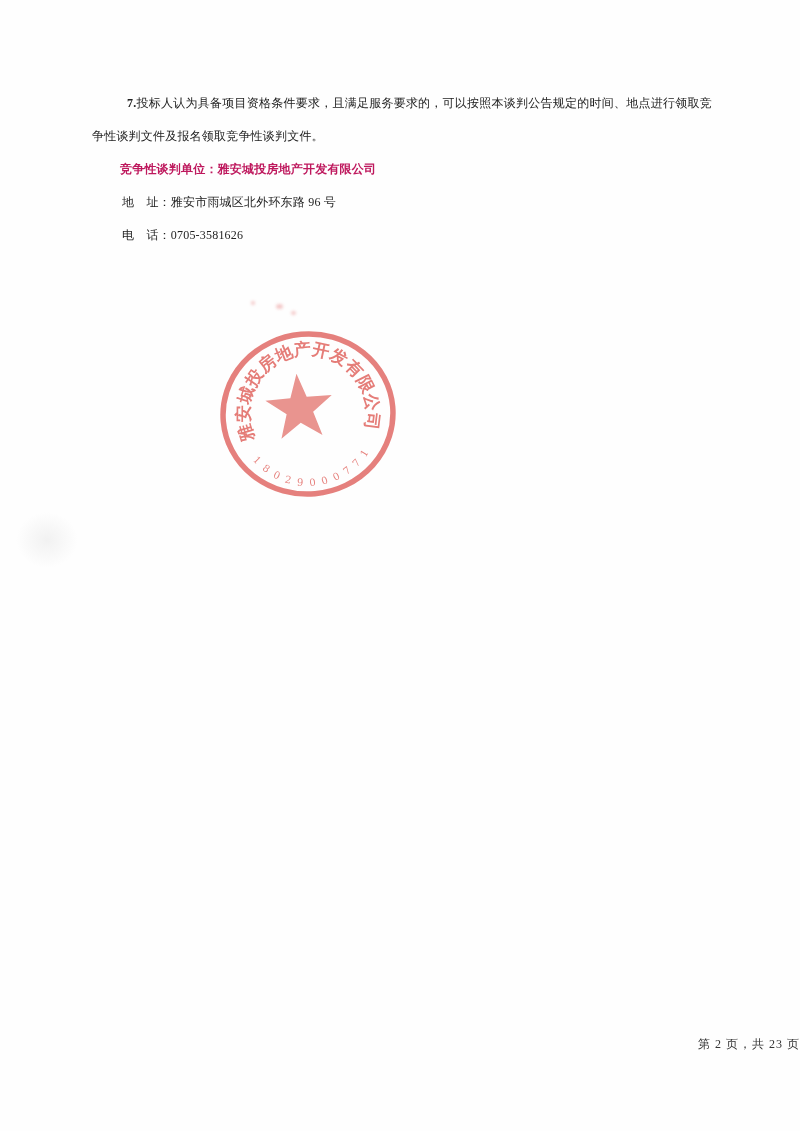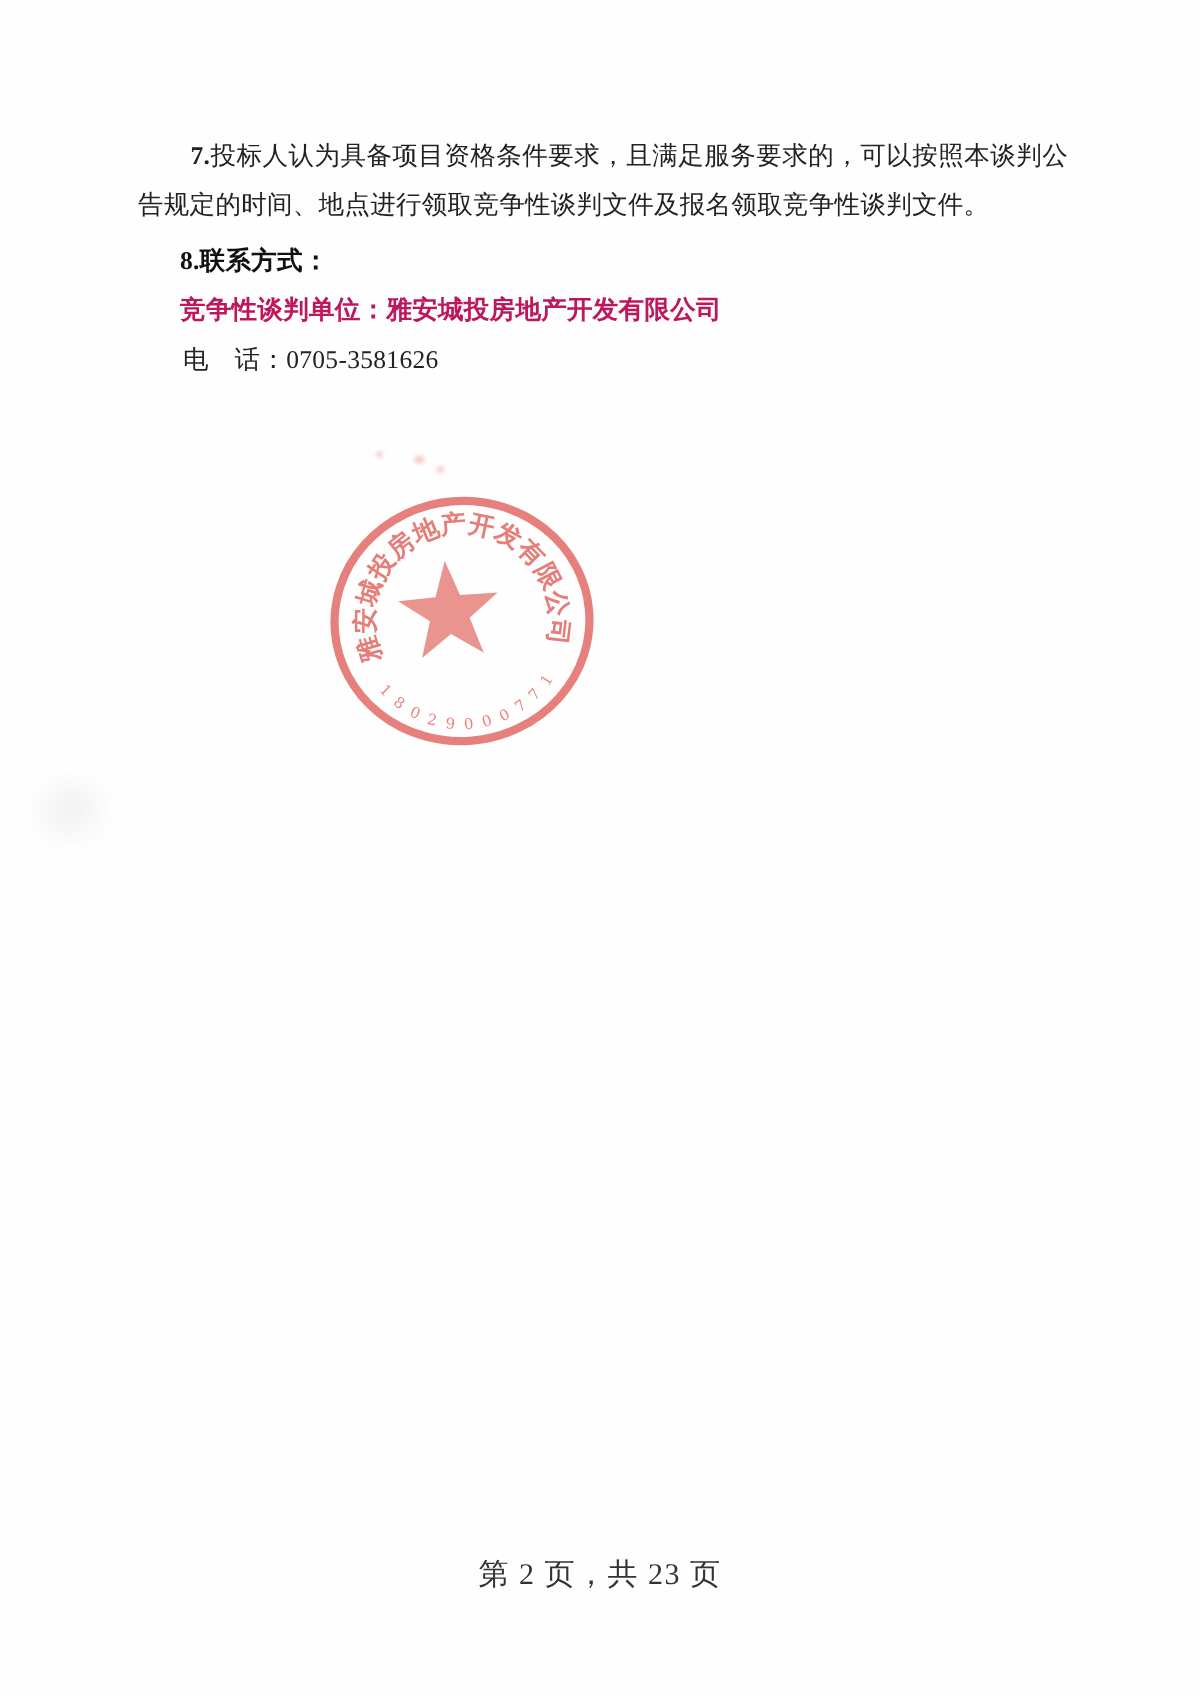--- a/index.html
+++ b/index.html
@@ -11,42 +11,42 @@
     position: relative;
     overflow: hidden;
   }
   .page {
     position: absolute; inset: 0;
     background: #fefefe;
   }
   .content {
     position: absolute;
     top: 87px; left: 92px; width: 620px;
-    font-size: 17px;
+    font-size: 12px;
     line-height: 33px;
     text-align: justify;
     text-justify: inter-character;
     letter-spacing: 0.2px;
   }
   .content p { margin: 0; }
   .para-7 { text-indent: 35px; }
   .para-7 .num { font-weight: bold; }
   .para-bring { text-indent: 52px; margin-top: 6px !important; }
   .para-review { text-indent: 33px; }
   .sec8-heading {
     font-weight: bold; color: #111;
     padding-left: 28px; margin-top: 4px !important;
     text-align: left;
   }
   .unit-line { font-weight: bold; color: #be185d; padding-left: 28px; text-align: left; }
   .contact-line { padding-left: 30px; line-height: 33px; text-align: left; }
   .footer {
     position: absolute; top: 1036px; left: 0; width: 100%;
-    text-align: center;
-    font-size: 20px; color: #333;
+    text-align: right;
+    font-size: 12px; color: #333;
     letter-spacing: 1px;
   }
   
   .seal {
     position: absolute; left: 208px; top: 314px;
     width: 200px; height: 200px;
     transform: rotate(-5deg);
     mix-blend-mode: multiply;
     opacity: 0.85;
     pointer-events: none;
@@ -75,24 +75,24 @@
 <body>
 
 <div class="page">
 
   <div class="content">
 
     <p class="para-7"><span class="num">7.</span><span>投标人认为具备项目资格条件要求，且满足服务要求的，可以按照本谈判公告规定的时间、地点进行领取竞争性谈判文件及报名领取竞争性谈判文件。</span></p>
 
 
 
-    <p class="sec8-heading">8.联系方式：</p>
 
     <p class="unit-line"><span>竞争性谈判单位：</span><span>雅安城投房地产开发有限公司</span></p>
 
+    <div class="contact-line"><span>地　址：</span><span>雅安市雨城区北外环东路 96 号</span></div>
 
     <div class="contact-line"><span>电　话：</span><span>0705-3581626</span></div>
 
 
   </div>
 
   <div class="seal">
     <svg viewBox="0 0 200 200" xmlns="http://www.w3.org/2000/svg">
       <defs>
         <path id="sealNameArc" d="M 44.6 120.2 A 59 59 0 1 1 155.4 120.2" fill="none"></path>

